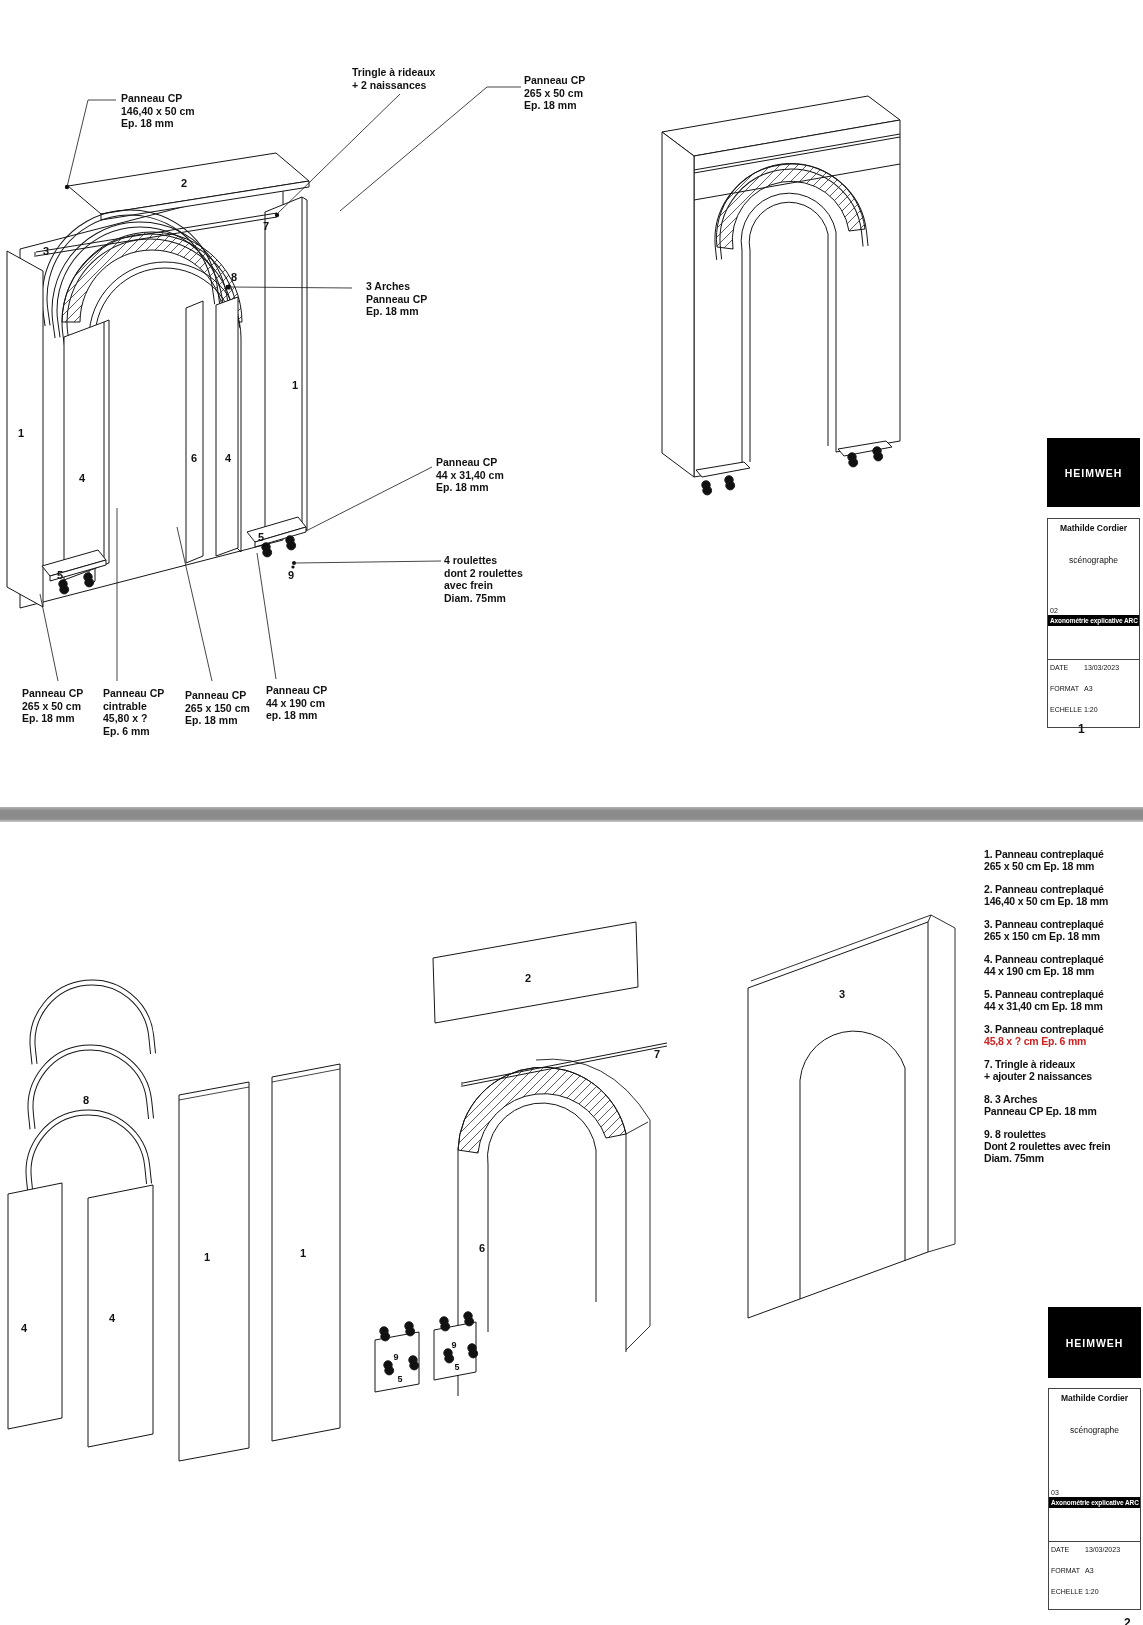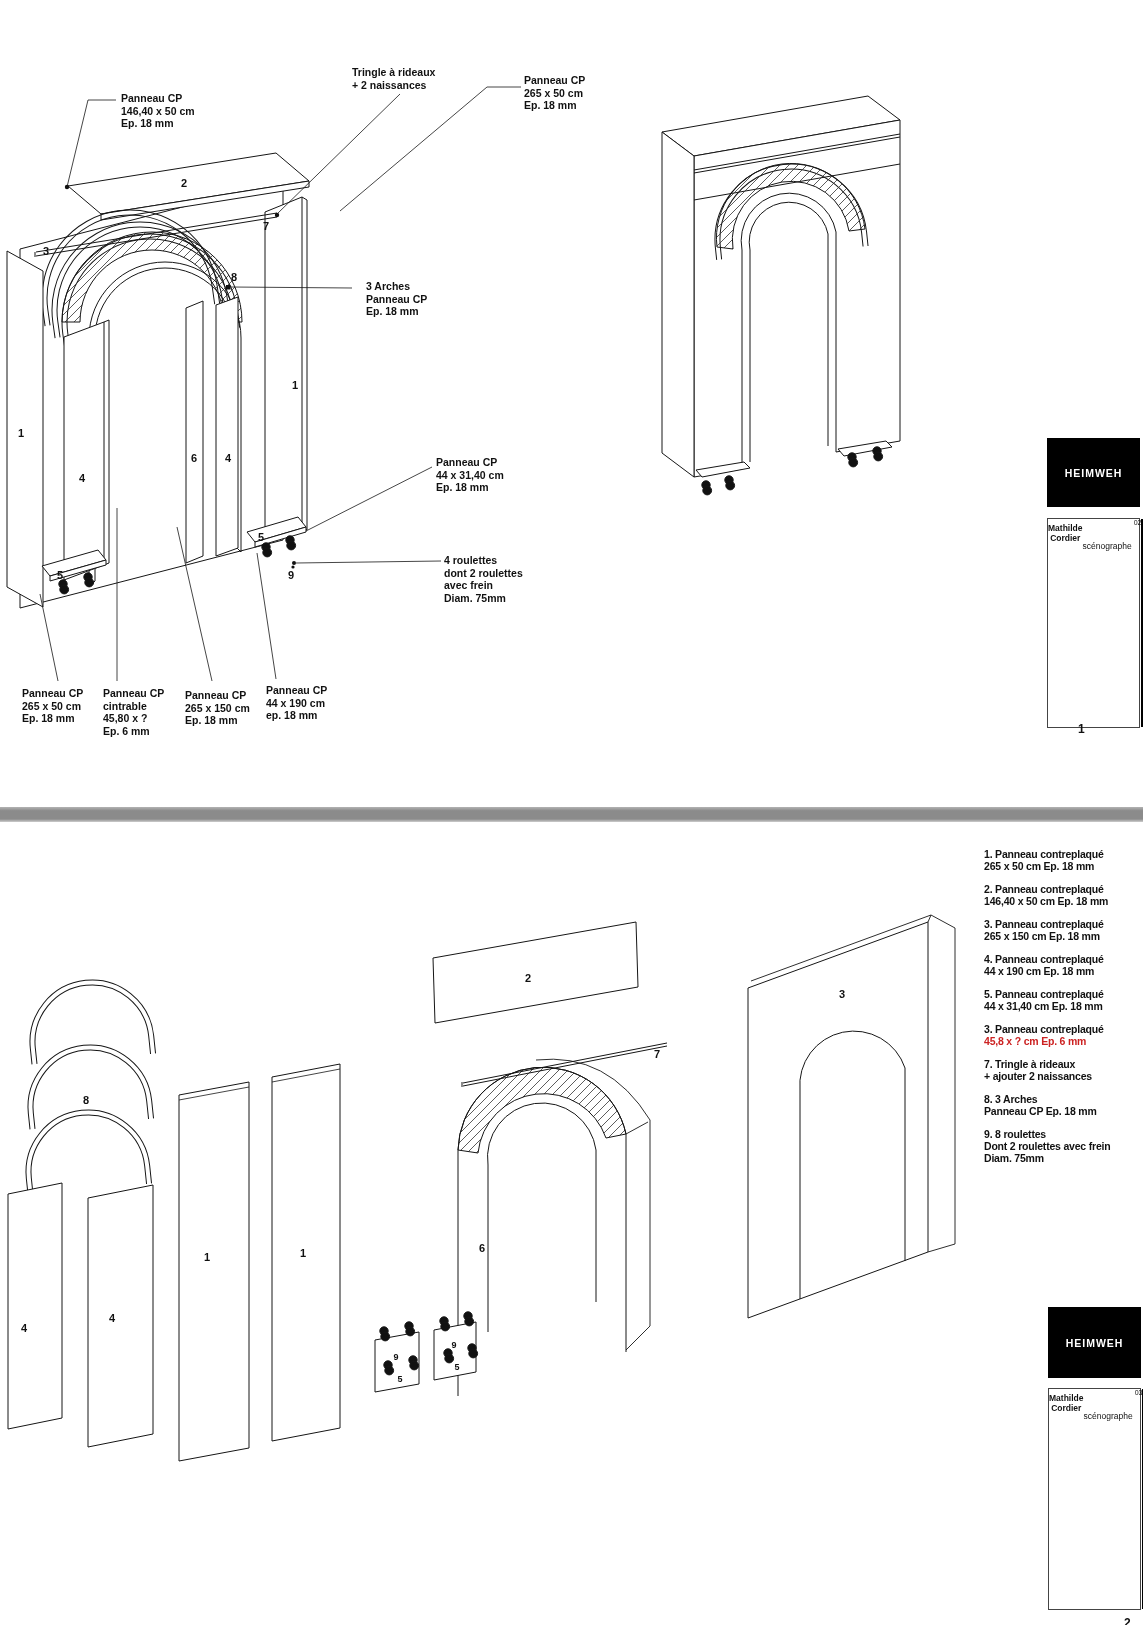--- a/index.html
+++ b/index.html
@@ -11,21 +11,21 @@
   .lbl-sm{font-size:9px;}
   .anno{position:absolute;font-size:10.5px;line-height:12.5px;font-weight:600;
         white-space:pre-line;letter-spacing:0;color:#111;}
   .divider{position:absolute;left:0;width:1143px;height:15px;
            background:linear-gradient(#b3b3b3,#8b8b8b 25%,#8b8b8b 80%,#cdcdcd);}
   .parts-list{position:absolute;width:152px;}
   .parts-list .list-item{font-size:10.5px;line-height:12px;font-weight:600;margin-bottom:11px;letter-spacing:-0.2px;}
   .titleblock{position:absolute;width:93px;}
   .tb-logo{background:#000;color:#fff;display:flex;align-items:center;justify-content:center;
            font-size:10.5px;font-weight:700;letter-spacing:1px;}
-  .tb-info{border:1px solid #444;display:flex;box-sizing:border-box;background:#fff;}
+  .tb-info{border:1px solid #444;display:flex;flex-direction:column;box-sizing:border-box;background:#fff;}
   .tb-name{text-align:center;font-size:8.5px;font-weight:700;margin-top:4px;}
   .tb-role{text-align:center;font-size:8.5px;margin-top:22px;}
   .tb-spacer{flex:1;}
   .tb-note{font-size:7px;padding:0 0 1px 2px;}
   .tb-bar{background:#000;color:#fff;font-size:6.5px;font-weight:700;padding:2px 1px 2px 2px;letter-spacing:-0.1px;}
   .tb-empty{height:33px;}
   .tb-rows{border-top:1px solid #444;padding:4px 2px 0 2px;}
   .tb-row{display:flex;font-size:7px;height:21px;}
   .tb-row .l{width:34px;}
   .pageno{position:absolute;font-size:12px;font-weight:700;}

